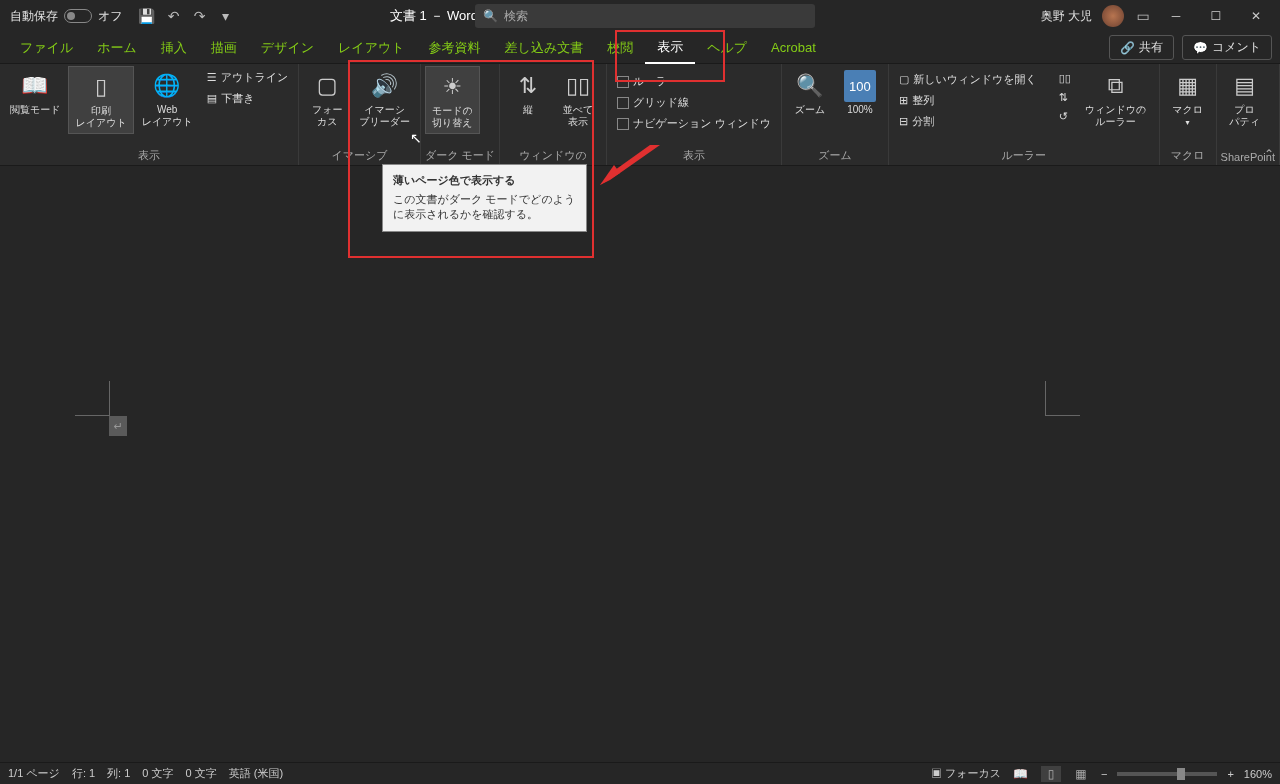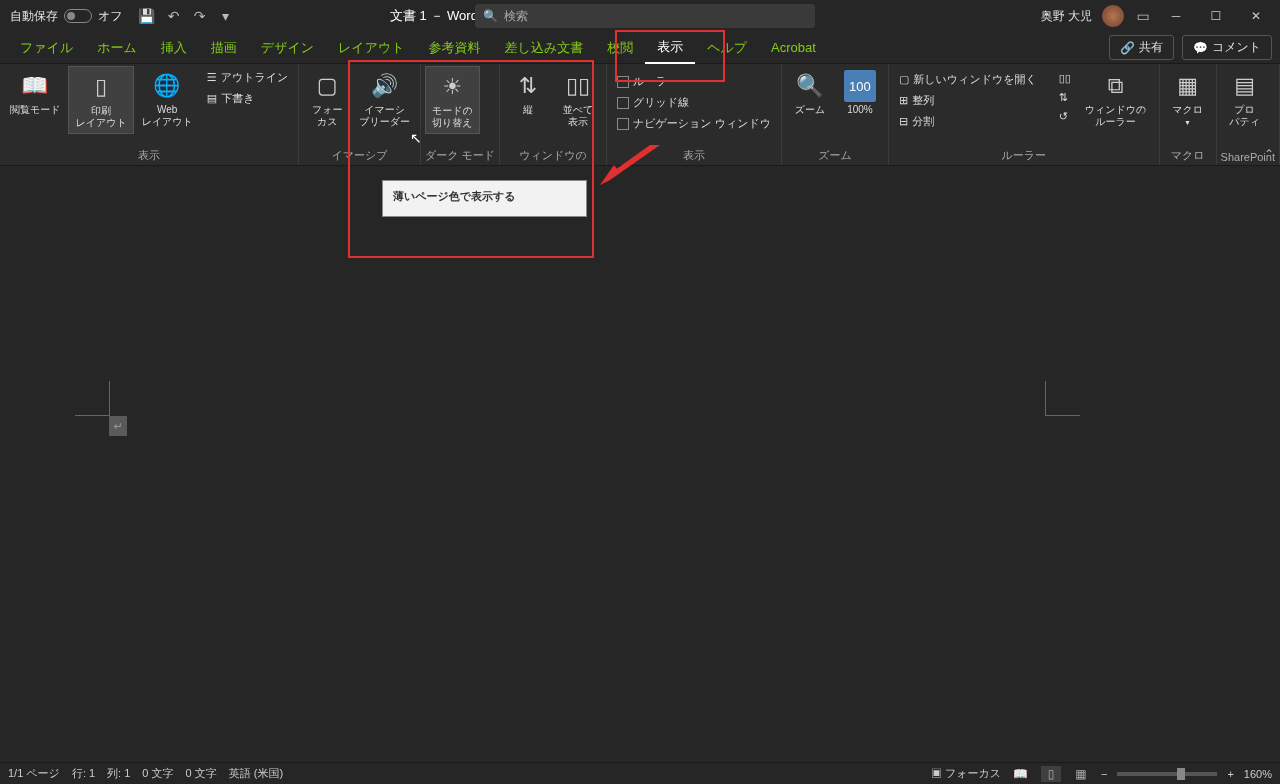--- a/index.html
+++ b/index.html
@@ -40,21 +40,21 @@
 .chk { width: 12px; height: 12px; border: 1px solid #888; }
 .collapse-btn { position: absolute; right: 6px; bottom: 4px; font-size: 12px; color: #aaa; }
 
 
 .doc-area { position: absolute; top: 166px; left: 0; right: 0; bottom: 22px; background: #262626; }
 .page-corner-tl { position: absolute; top: 215px; left: 75px; width: 35px; height: 35px; border-right: 1px solid #666; border-bottom: 1px solid #666; }
 .page-corner-tr { position: absolute; top: 215px; right: 200px; width: 35px; height: 35px; border-left: 1px solid #666; border-bottom: 1px solid #666; }
 .cursor-mark { position: absolute; top: 250px; left: 109px; width: 18px; height: 20px; background: #5a5a5a; display: flex; align-items: center; justify-content: center; color: #999; font-size: 11px; }
 
 
-.tooltip { position: absolute; top: 180px; left: 382px; width: 205px; background: #f2f2f2; color: #333; border: 1px solid #888; padding: 8px 10px; font-size: 11px; z-index: 10; }
+.tooltip { position: absolute; top: 164px; left: 382px; width: 205px; background: #f2f2f2; color: #333; border: 1px solid #888; padding: 8px 10px; font-size: 11px; z-index: 10; }
 .tooltip-title { font-weight: bold; margin-bottom: 4px; }
 .tooltip-desc { line-height: 1.4; }
 
 
 .red-box1 { position: absolute; top: 30px; left: 615px; width: 110px; height: 52px; border: 2px solid #e03030; z-index: 5; pointer-events: none; }
 .red-box2 { position: absolute; top: 60px; left: 348px; width: 246px; height: 198px; border: 2px solid #e03030; z-index: 5; pointer-events: none; }
 .red-arrow { position: absolute; top: 145px; left: 600px; width: 60px; height: 40px; z-index: 6; pointer-events: none; }
 
 
 .statusbar { position: absolute; bottom: 0; left: 0; right: 0; height: 22px; background: #262626; border-top: 1px solid #1a1a1a; display: flex; align-items: center; padding: 0 8px; font-size: 11px; color: #ccc; gap: 12px; }
@@ -285,20 +285,21 @@
 
 <div class="red-box1"></div>
 <div class="red-box2"></div>
 <svg class="red-arrow" viewBox="0 0 60 40">
     <polygon points="60,0 10,35 0,40 15,25 50,0" fill="#e03030"></polygon>
     <polygon points="0,40 20,28 14,20" fill="#e03030"></polygon>
   </svg>
 
 <div class="tooltip">
   <div class="tooltip-title">薄いページ色で表示する</div>
+  <div class="tooltip-desc">この文書がダーク モードでどのように表示されるかを確認する。</div>
 </div>
 
 <div style="position:absolute;top:130px;left:410px;font-size:14px;color:#fff;z-index:20;">↖</div>
 
 <div class="doc-area">
   <div class="page-corner-tl"></div>
   <div class="page-corner-tr"></div>
   <div class="cursor-mark">↵</div>
 </div>
 

